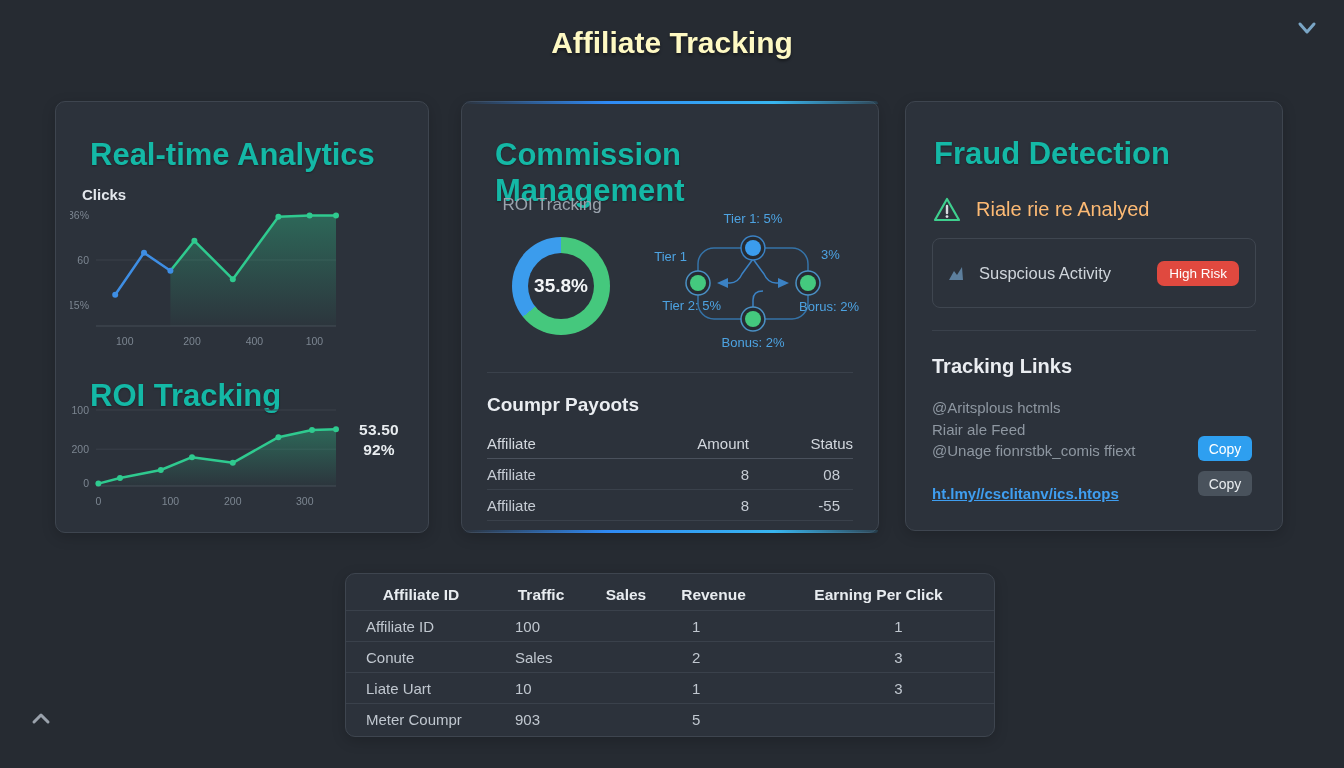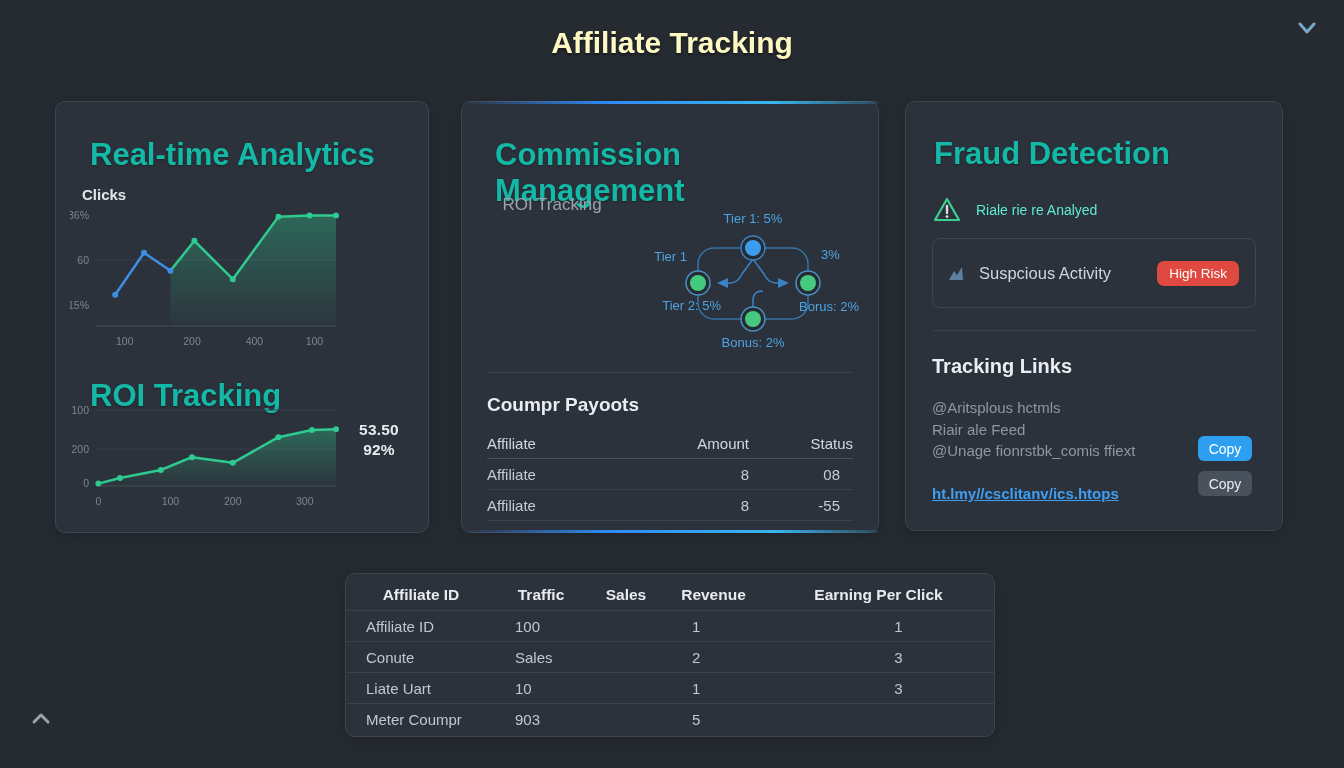--- a/index.html
+++ b/index.html
@@ -48,21 +48,21 @@
   #payouts-grid{position:absolute;left:25px;top:326px;width:366px;font-size:15px;}
   .p-row{display:grid;grid-template-columns:1fr 100px 104px;height:30px;align-items:center;border-bottom:1px solid #3a414b;color:#c6ccd4;}
   .p-row.head{color:#d3d8de;border-bottom:1px solid #4a515c;}
   .p-c1{text-align:right;}
   .p-c2{text-align:right;}
   .p-row:not(.head) .p-c2{padding-right:13px;}
 
   
   .fr-title{left:20px;top:26px;}
   .alert-row{position:absolute;left:26px;top:94px;display:flex;align-items:center;gap:14px;}
-  .alert-text{font-size:14px;color:#5eead4;}
+  .alert-text{font-size:20px;color:#fdba74;}
   .susp-box{position:absolute;left:26px;top:136px;width:324px;height:70px;border:1px solid #3f4650;border-radius:8px;display:flex;align-items:center;padding:0 16px;box-sizing:border-box;cursor:pointer;}
   .susp-label{font-size:16.5px;color:#cfd5db;margin-left:15px;}
   .risk-badge{margin-left:auto;background:#e0493f;color:#fff;font-size:13.5px;font-weight:500;padding:5px 12px;border-radius:7px;}
   .fr-divider{position:absolute;left:26px;right:26px;top:228px;height:1px;background:#3a414b;}
   .tl-title{position:absolute;left:26px;top:253px;font-size:20px;font-weight:700;color:#eaedf1;}
   #tl-lines{position:absolute;left:26px;top:295px;font-size:15px;color:#8e97a1;line-height:21.5px;}
   .copy-btn{position:absolute;left:292px;width:54px;height:25px;border:none;border-radius:6px;font-size:14px;font-family:"Liberation Sans",sans-serif;cursor:pointer;}
   .copy-primary{top:334px;background:#2e9ff0;color:#fff;}
   .copy-secondary{top:369px;background:#49525c;color:#e8ecef;}
   .track-link{position:absolute;left:26px;top:383px;font-size:15px;font-weight:700;color:#3f9ef0;text-decoration:underline;cursor:pointer;}
@@ -153,20 +153,25 @@
         </svg></div>
     <div class="side-stats roi-stats" id="roi-stats">
         <div class="stat stat0" style="color: rgb(232, 236, 239);">53.50</div>
         <div class="stat stat1" style="color: rgb(232, 236, 239);">92%</div>
       </div>
   </section>
 
   <section class="card card-commission">
     <h2 class="cm-title">Commission Management</h2>
     <div class="donut-label">ROI Tracking</div>
+    <div class="donut" id="donut" style="background: conic-gradient(rgb(69, 200, 125) 0%, rgb(69, 200, 125) 64.2%, rgb(59, 156, 237) 64.2%, rgb(59, 156, 237) 100%);">
+      <div class="donut-hole">
+        <span class="donut-center">35.8%</span>
+      </div>
+    </div>
     <svg class="tier-svg" width="250" height="160" viewBox="640 201 250 160">
       <rect x="697" y="247" width="110" height="71" rx="16" fill="none" stroke="#3573a8" stroke-width="1.5"></rect>
       <path d="M752 258 L741 273 Q737 282 729 282 L724 282" fill="none" stroke="#3b82c4" stroke-width="1.5"></path>
       <polygon points="716,282 727,277 727,287" fill="#3b82c4"></polygon>
       <path d="M752 258 L763 273 Q767 282 775 282 L780 282" fill="none" stroke="#3b82c4" stroke-width="1.5"></path>
       <polygon points="788,282 777,277 777,287" fill="#3b82c4"></polygon>
       <path d="M752 312 L752 299 Q752 290 762 290" fill="none" stroke="#3b82c4" stroke-width="1.5"></path>
       <circle cx="752" cy="247" r="12" fill="#262b32" stroke="#3b82c4" stroke-width="1.5"></circle>
       <circle cx="752" cy="247" r="8" fill="#3b9ced"></circle>
       <circle cx="697" cy="282" r="12" fill="#262b32" stroke="#4a90c4" stroke-width="1.5"></circle>

